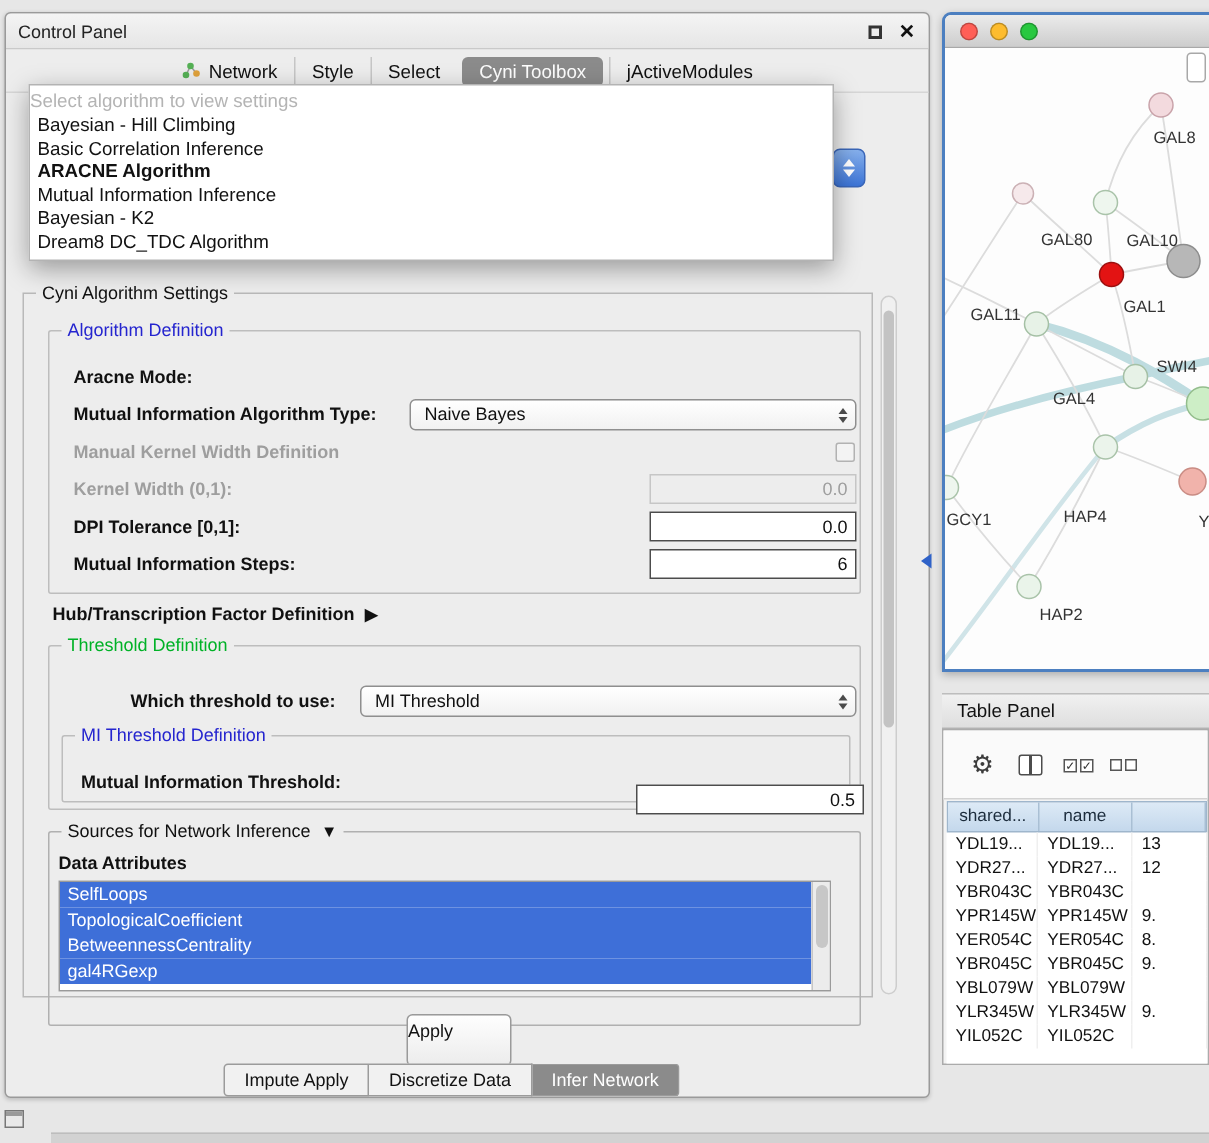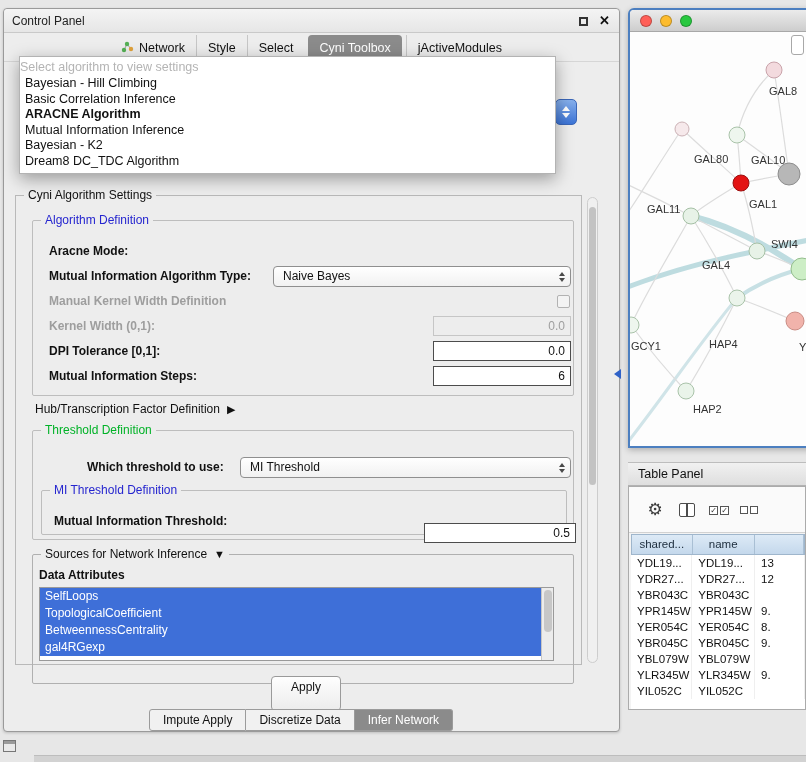--- a/index.html
+++ b/index.html
@@ -9,21 +9,21 @@
 
   
   .cp{position:absolute;left:3px;top:8px;width:617px;height:724px;background:#ededed;
       border:1px solid #9a9a9a;border-radius:4px;box-shadow:0 1px 3px rgba(0,0,0,.18)}
   .cp-titlebar{position:absolute;left:0;top:0;right:0;height:24px;border-bottom:1px solid #c9c9c9;
       background:linear-gradient(#f4f4f4,#e6e6e6);border-radius:4px 4px 0 0}
   .cp-title{position:absolute;left:8px;top:0;line-height:24px;font-size:12px;color:#222}
   .float-btn{position:absolute;right:31px;top:8px;width:9px;height:9px;border:2px solid #333}
   .close-btn{position:absolute;right:9px;top:4px;font-size:13px;font-weight:bold;color:#111;line-height:16px}
   .cp-tabs{position:absolute;left:0;right:0;top:26px;height:27px;display:flex;justify-content:center;
-      border-bottom:1px solid #d6d6d6}
+      align-items:center;border-bottom:1px solid #d6d6d6}
   .cp-tab{padding:3px 11px;font-size:12.5px;display:flex;align-items:center;gap:5px;white-space:nowrap}
   .cp-tab + .cp-tab{border-left:1px solid #c6c6c6}
   .cp-tab.active{background:var(--active-tab-bg,#8b8b8b);color:#fff;border-radius:4px;border-left:none;margin:0 4px}
 
   
   .popup{position:absolute;left:15px;top:47px;width:537px;height:118px;background:#fff;z-index:50;
       border:1px solid #b3b3b3;box-shadow:0 5px 16px rgba(0,0,0,.35);padding-top:2px;font-size:12.5px}
   .popup .ph{color:#b4b4b4;text-align:left;height:17px;line-height:17px}
   .popup .item{height:15.5px;line-height:15.5px;padding:0 5px;color:#111}
   .popup .item.selected{font-weight:bold}
@@ -44,32 +44,32 @@
   .combo{position:absolute;height:21px;background:linear-gradient(#ffffff,#f1f1f1);border:1px solid #8f8f8f;
       border-radius:4px;line-height:19px;padding:0 24px 0 9px;font-size:12px}
   .combo .arrows{position:absolute;right:5px;top:0;height:100%;display:flex;flex-direction:column;justify-content:center;gap:2px}
   .ar-up{width:0;height:0;border-left:3.5px solid transparent;border-right:3.5px solid transparent;border-bottom:4px solid #4a4a4a}
   .ar-down{width:0;height:0;border-left:3.5px solid transparent;border-right:3.5px solid transparent;border-top:4px solid #4a4a4a}
   .field{position:absolute;height:20px;border:1px solid #4c4c4c;background:#fff;font-size:12px;text-align:right;
       padding:0 5px;font-family:"Liberation Sans",sans-serif;color:#111}
   .field.disabled{border-color:#c6c6c6;background:#ededed;color:#9e9e9e}
   .checkbox{position:absolute;width:13px;height:13px;border:1px solid #b2b2b2;background:#f3f3f3;border-radius:2px}
   .expander{font-size:11px;margin-left:7px}
-  .hub-row{position:absolute;left:19px;top:206px;font-weight:normal;font-size:12px;white-space:nowrap}
+  .hub-row{position:absolute;left:19px;top:206px;font-weight:bold;font-size:12px;white-space:nowrap}
 
   .attr-list{position:absolute;left:6px;top:32px;width:515px;height:74px;background:#fff;border:1px solid #9a9a9a;display:flex}
   .attr-rows{flex:1 1 auto;overflow:hidden}
   .attr-row{height:17px;line-height:17px;padding:0 5px;font-size:12px;color:#fff;background:var(--selection,#3e6fd8);white-space:nowrap}
   .attr-sb{width:12px;background:#ececec;border-left:1px solid #c6c6c6;position:relative}
   .attr-sb .thumb{position:absolute;left:1.5px;top:2px;width:8px;height:42px;background:#c7c7c7;border-radius:4px}
 
   .sb-v{position:absolute;left:583px;top:188px;width:11px;height:466px;background:#f0f0f0;border:1px solid #cdcdcd;border-radius:6px}
   .sb-v .thumb{position:absolute;left:1px;top:9px;width:7px;height:278px;background:#c3c3c3;border-radius:4px}
 
-  .apply-btn{position:absolute;left:267px;top:667px;width:70px;height:35px;text-align:center;line-height:20px;
+  .apply-btn{position:absolute;left:267px;top:667px;width:70px;height:35px;line-height:20px;
       background:linear-gradient(#fefefe,#ececec);border:1px solid #9a9a9a;border-radius:4px;font-size:12px}
   .bottom-tabs{position:absolute;left:145px;top:700px;height:22px;display:flex}
   .seg{padding:0 13px;line-height:21px;font-size:12px;background:#f1f1f1;border:1px solid #9b9b9b;white-space:nowrap}
   .seg + .seg{border-left:none}
   .seg:first-child{border-radius:3px 0 0 3px}
   .seg:last-child{border-radius:0 3px 3px 0}
   .seg.active{background:var(--active-tab-bg,#8b8b8b);color:#fff}
 
   .split-arrow{position:absolute;left:614px;top:369px;width:0;height:0;border-top:5px solid transparent;
       border-bottom:5px solid transparent;border-right:7px solid #2f62c8}

